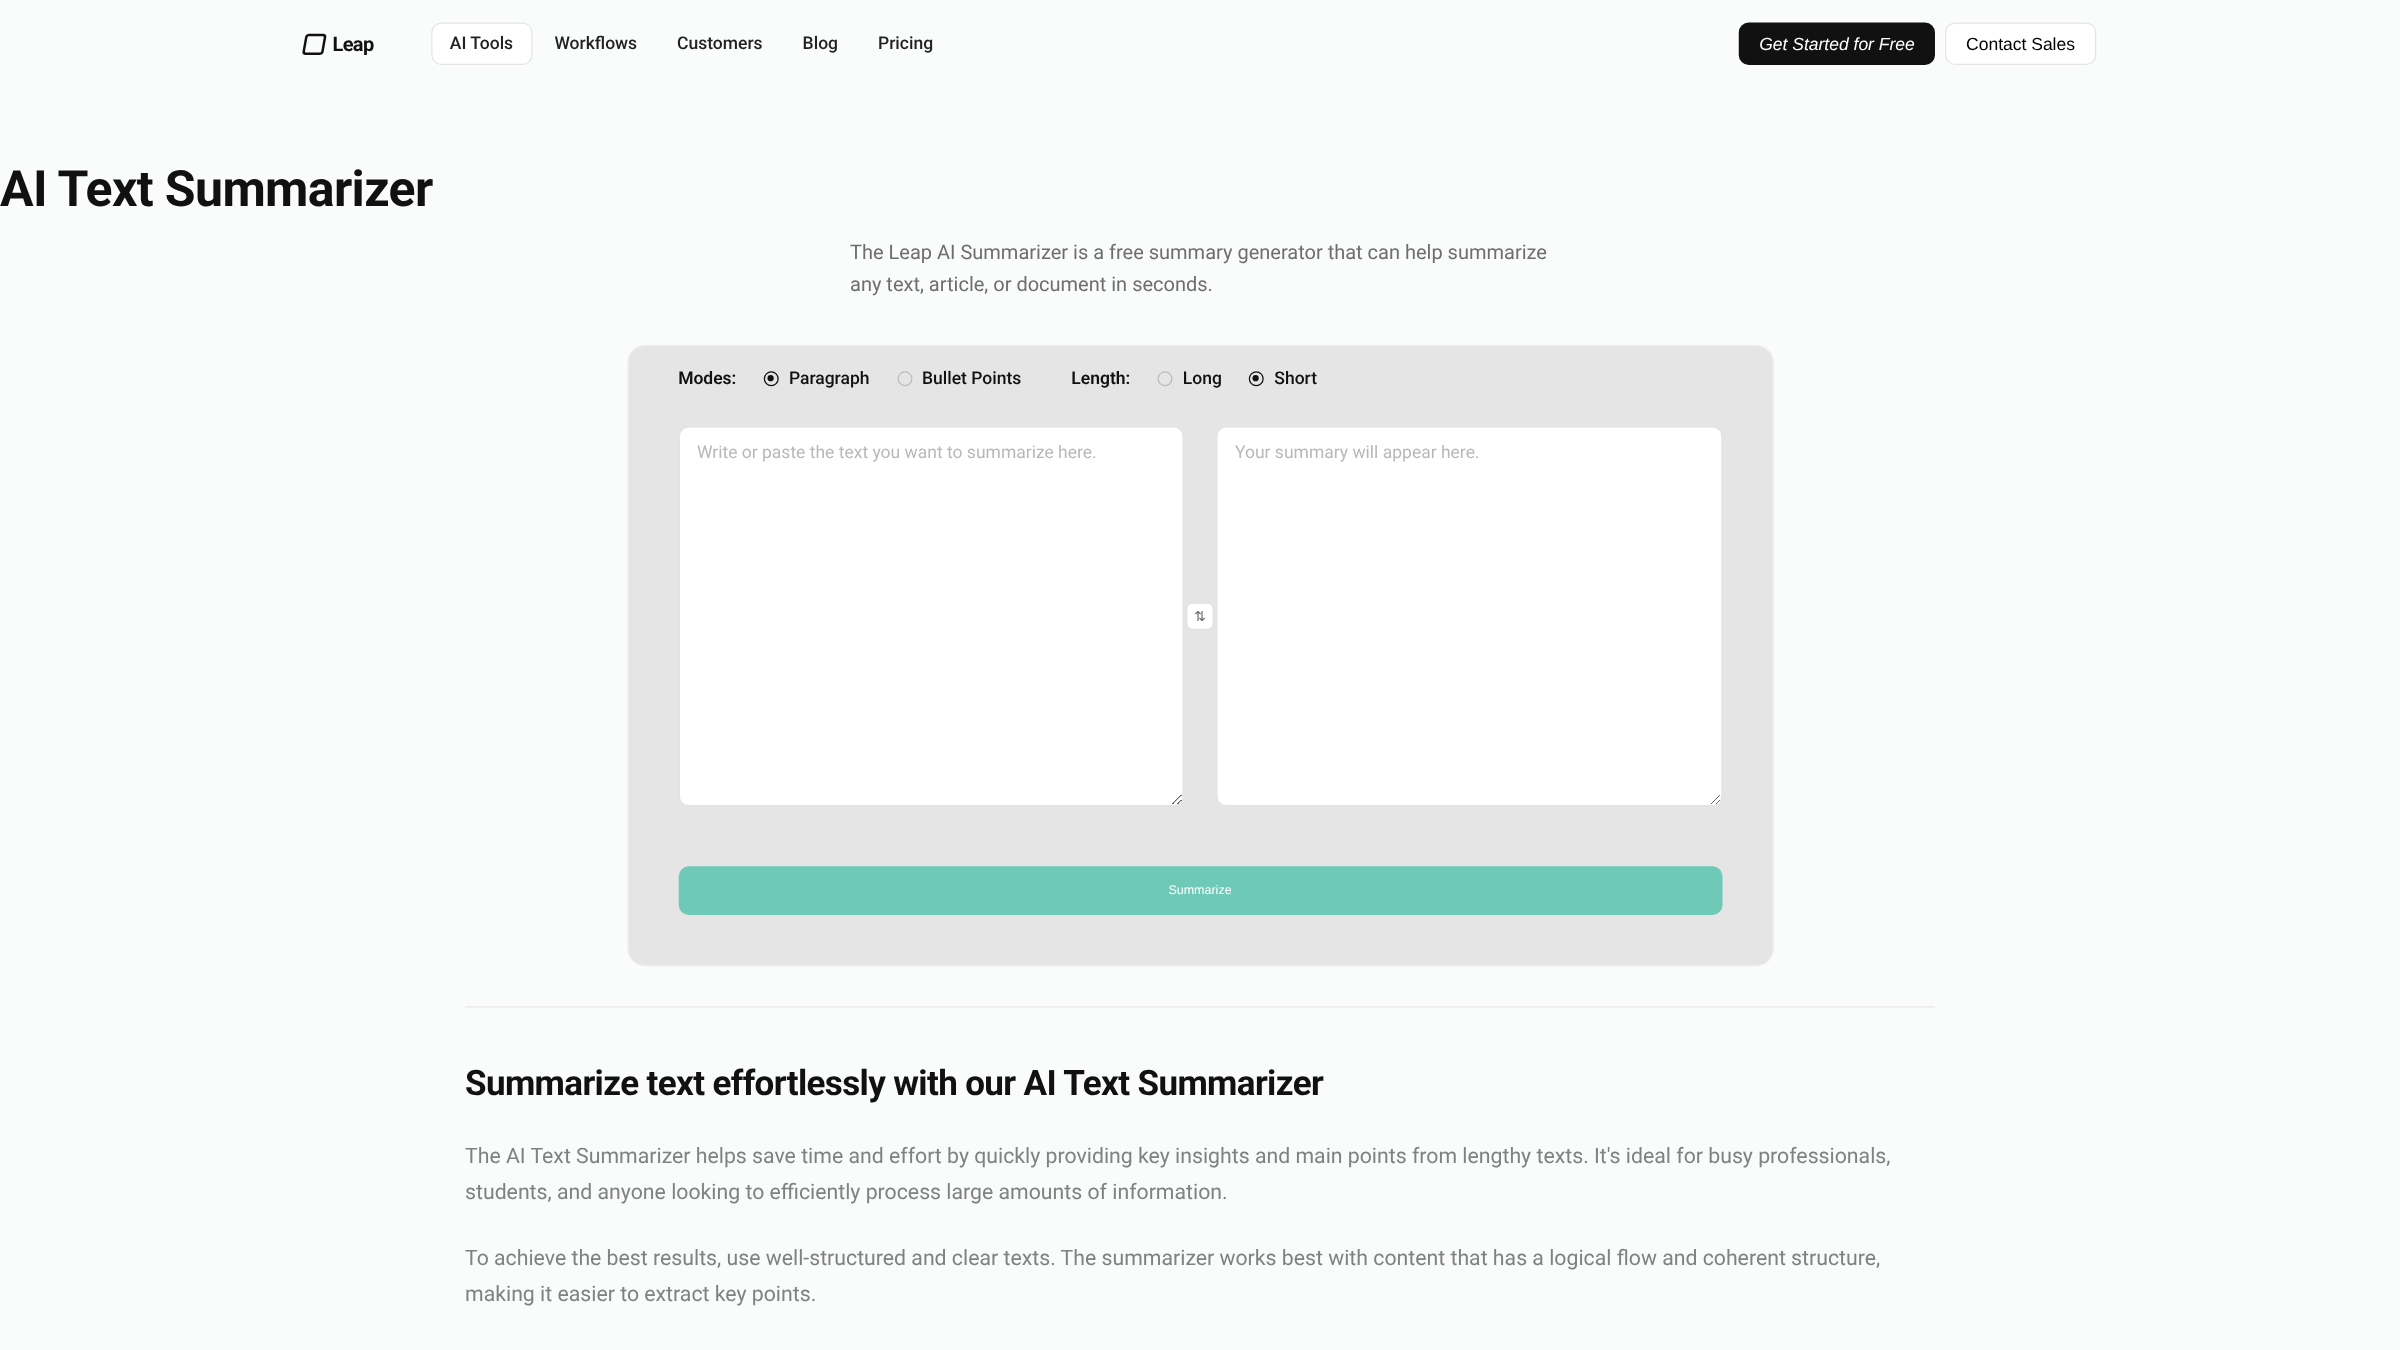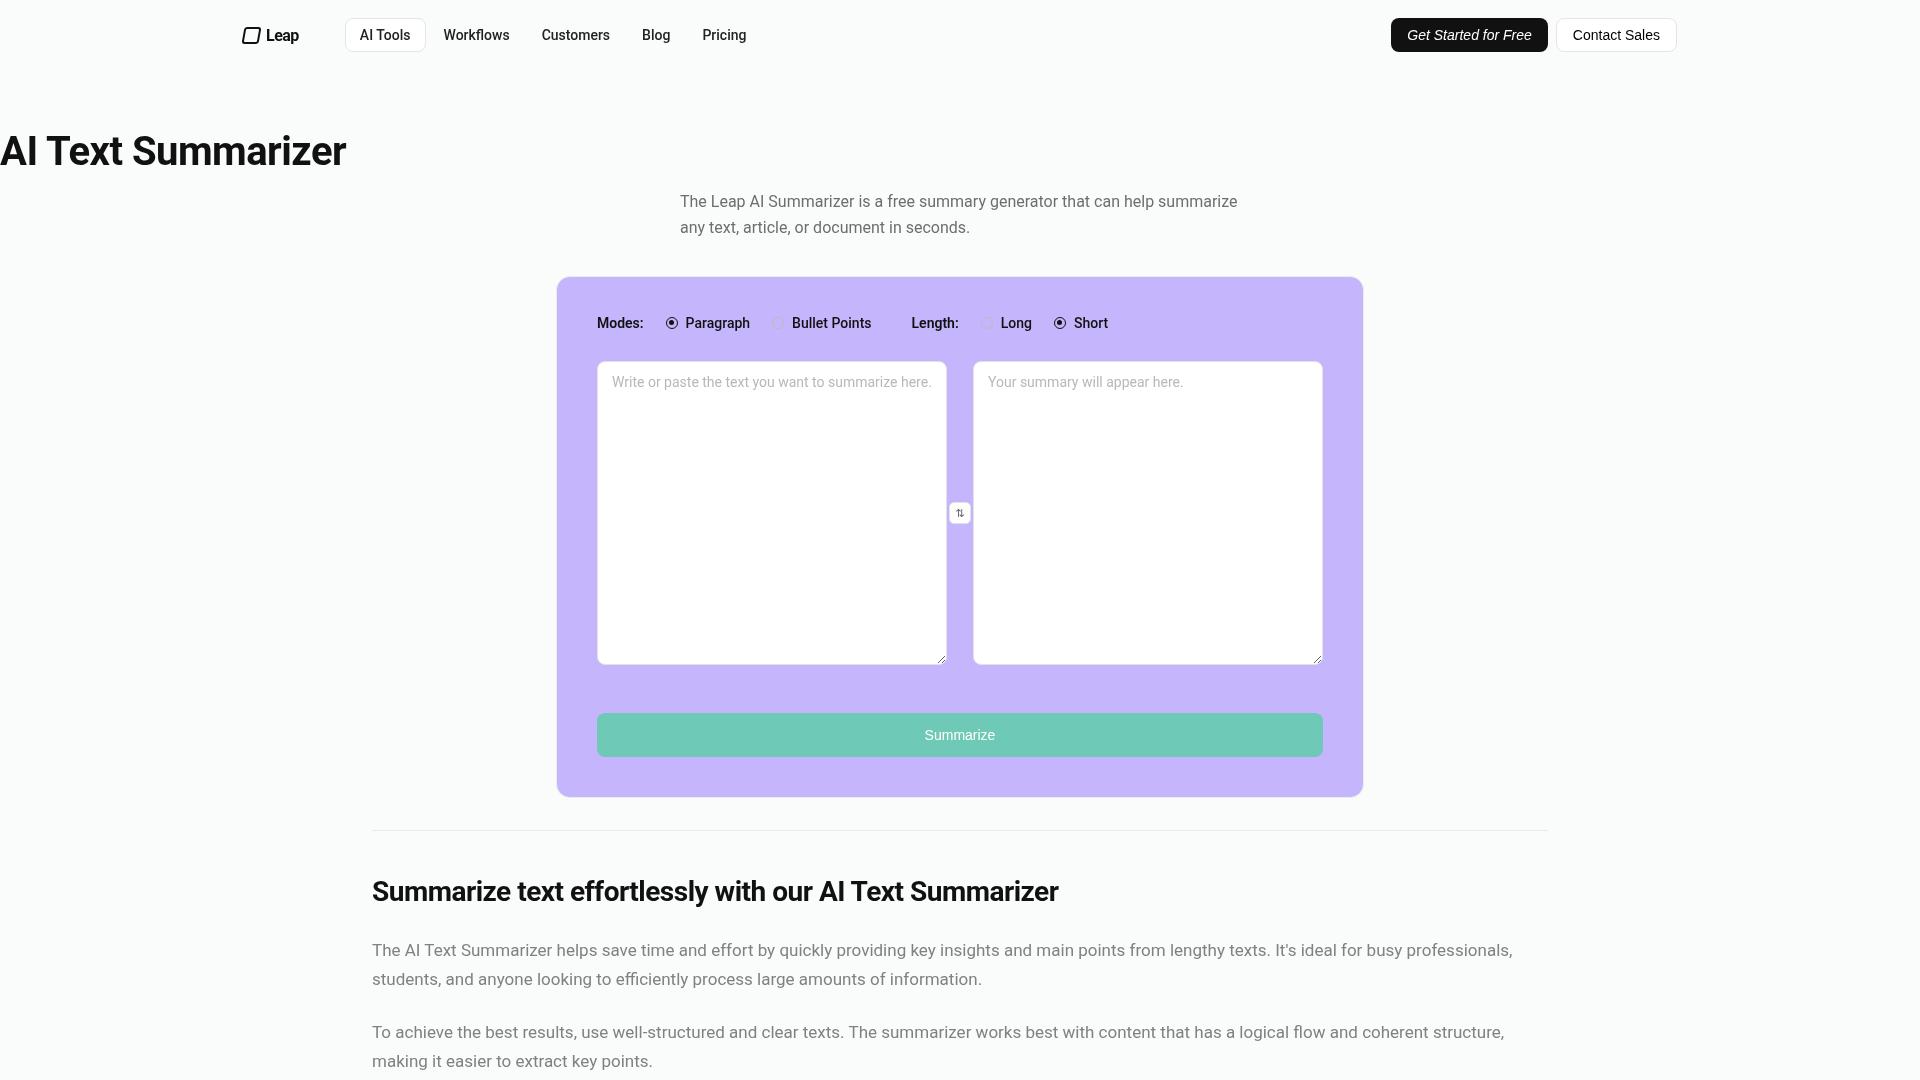--- a/index.html
+++ b/index.html
@@ -49,26 +49,26 @@
   padding: 8px 16px; font-size: 14px; font-weight: 500; cursor: pointer;
 }
 
 
 .hero { text-align: left; margin-top: 58px; }
 .hero h1 { font-size: 40px; font-weight: 700; letter-spacing: -0.5px; }
 .hero p { margin-top: 14px; font-size: 16px; color: #6e6e6e; line-height: 1.6; max-width: 560px; margin-left: auto; margin-right: auto; }
 
 
 .card {
-  width: 808px;
+  width: 917px;
   margin: 36px auto 0 auto;
-  background: #c4b5fd;
+  background: #e5e5e5;
   border-radius: 14px;
   border: 1px solid #ececec;
-  padding: 38px 40px 40px 40px;
+  padding: 18px 40px 40px 40px;
 }
 .controls { display: flex; align-items: center; gap: 40px; font-size: 14px; }
 .control-group { display: flex; align-items: center; gap: 22px; }
 .control-label { font-weight: 600; }
 .radio-item { display: flex; align-items: center; gap: 8px; cursor: pointer; font-weight: 500; }
 .radio-dot {
   width: 12px; height: 12px; border-radius: 50%; border: 1.5px solid #bcbcbc;
   display: inline-block; position: relative;
 }
 .radio-dot.selected { border-color: #111; }
@@ -99,21 +99,21 @@
   font-size: 11px; color: #666; cursor: pointer;
 }
 .summarize-btn {
   width: 100%;
   margin-top: 48px;
   padding: 14px;
   background: #6ec9b6;
   color: #fff;
   border: none;
   border-radius: 8px;
-  font-size: 14px;
+  font-size: 10px;
   font-weight: 500;
   cursor: pointer;
 }
 
 
 .divider { border-top: 1px solid #eaeaea; margin: 32px 0 0 0; }
 .content-section { margin-top: 44px; }
 .content-section h2 { font-size: 28px; font-weight: 700; letter-spacing: -0.5px; margin-bottom: 28px; }
 .content-section p { font-size: 17px; color: #7f8183; line-height: 1.7; margin-bottom: 24px; }
 </style>

